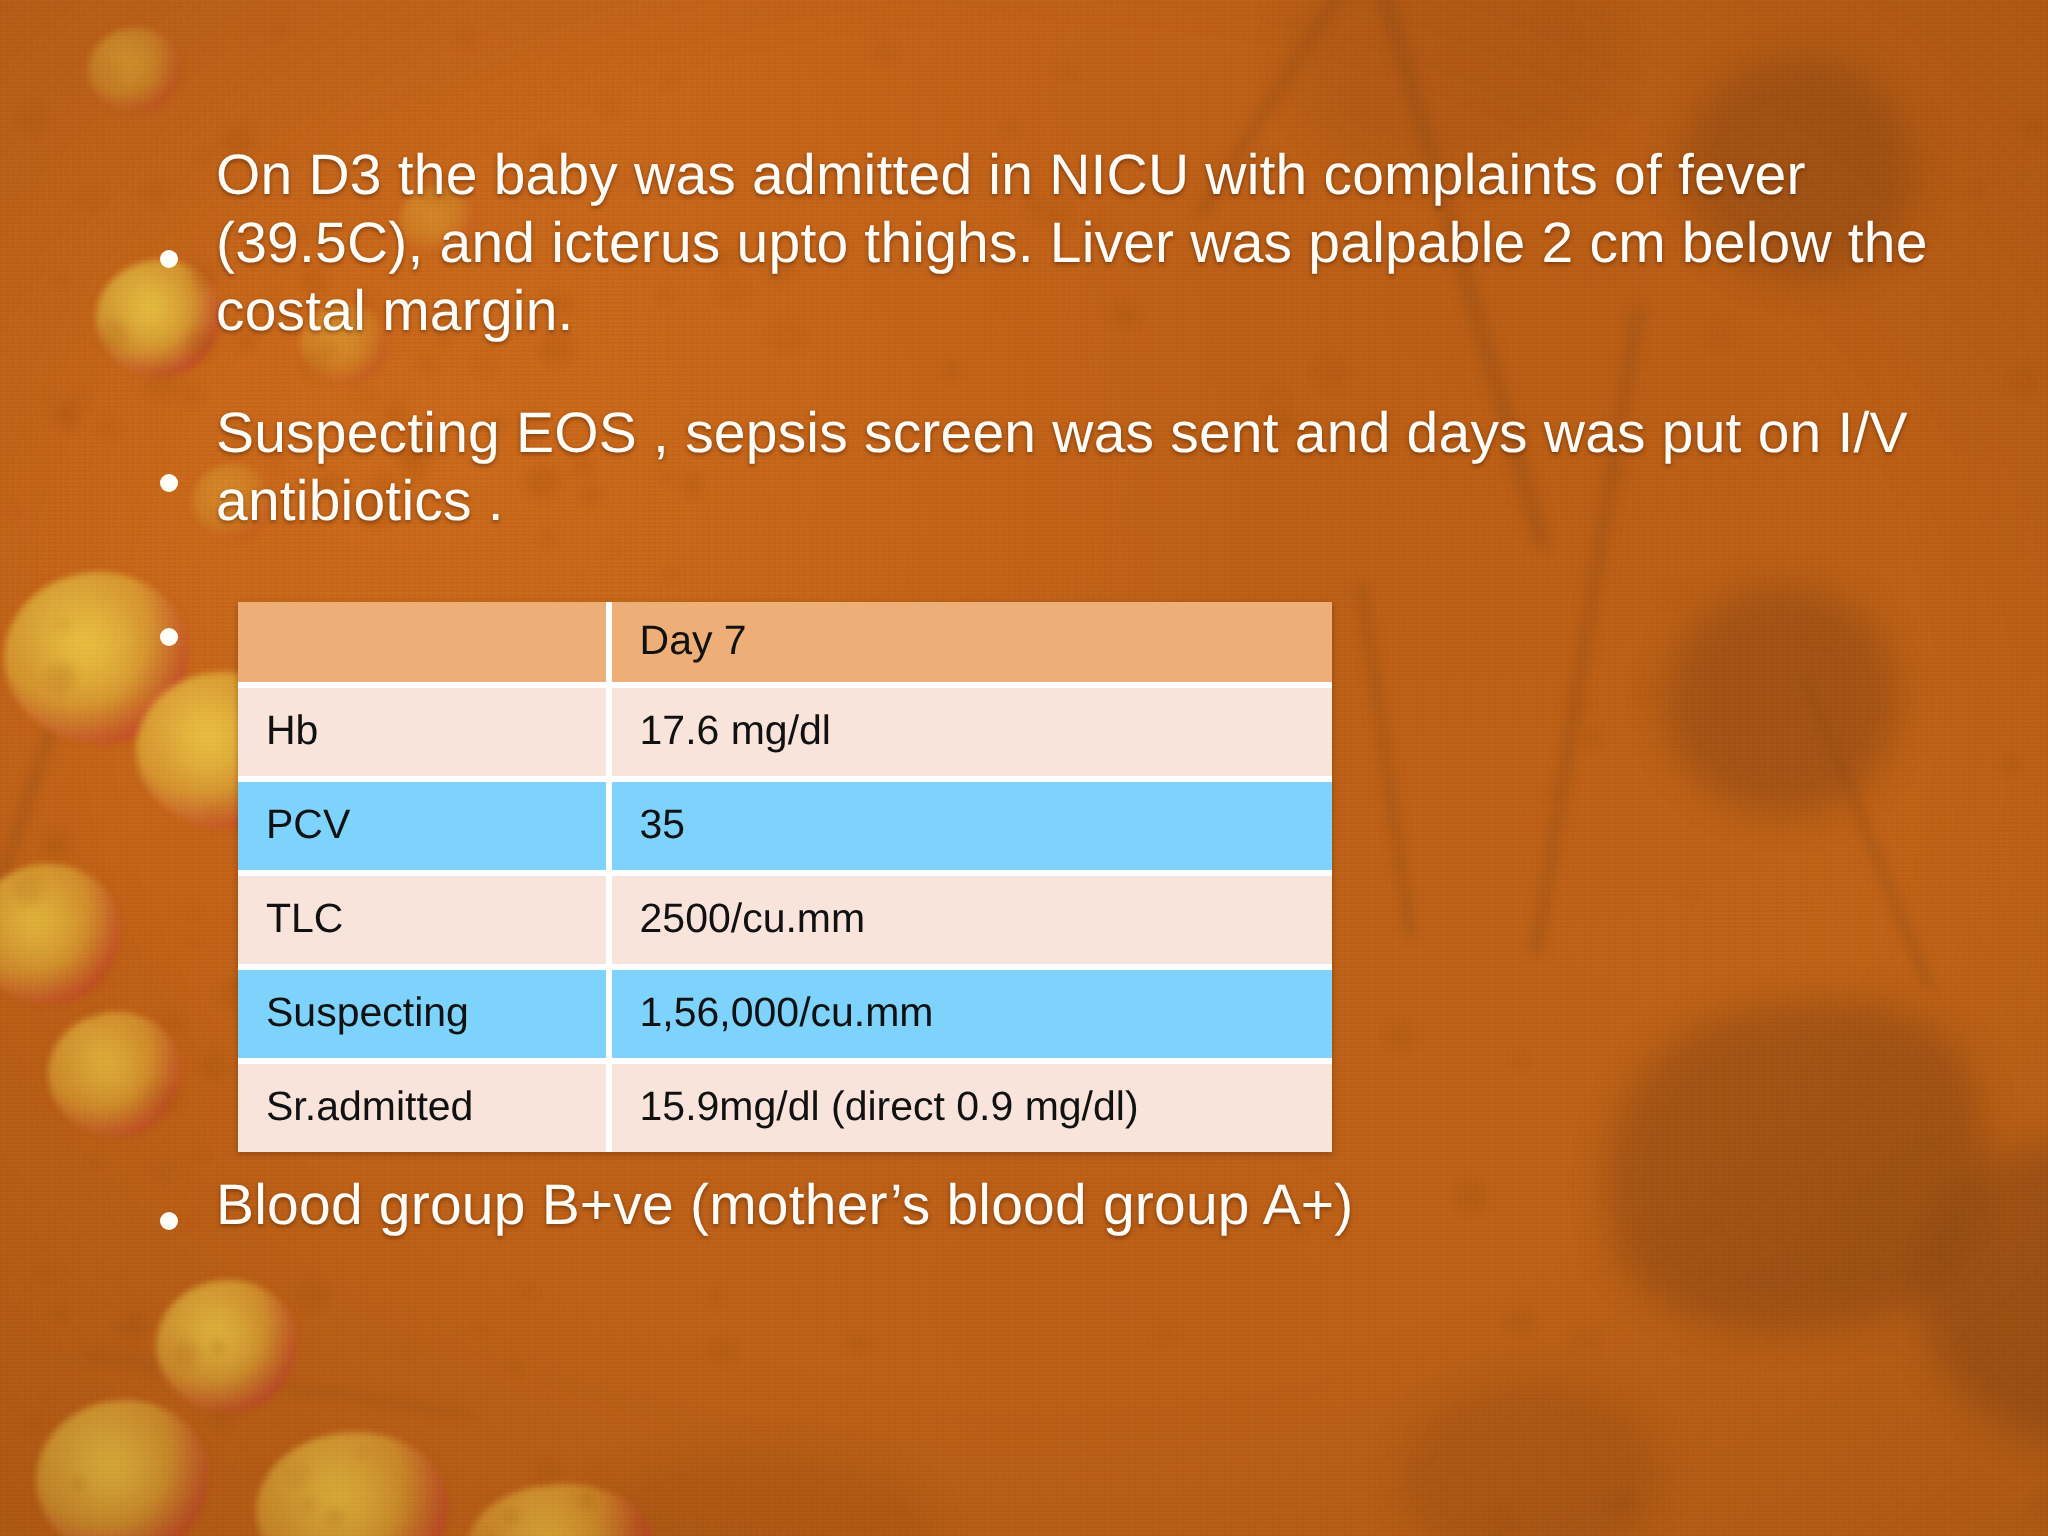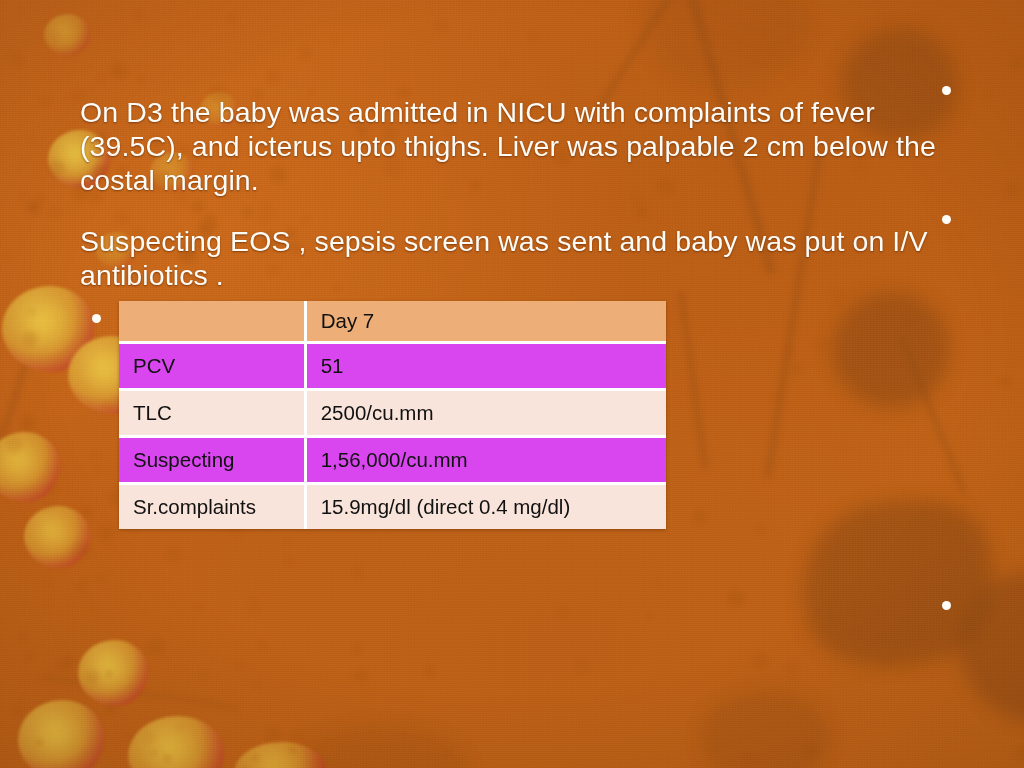--- a/index.html
+++ b/index.html
@@ -63,21 +63,21 @@
       repeating-linear-gradient(90deg, rgba(70,32,6,.22) 0px, rgba(70,32,6,.22) 1px, rgba(255,200,140,.12) 1px, rgba(255,200,140,.12) 3px);
     mix-blend-mode:overlay;
   }
   #bg-vignette{
     background:radial-gradient(ellipse 85% 85% at 50% 46%, rgba(0,0,0,0) 52%, rgba(70,30,4,.22) 100%);
   }
 
   
   #content{position:absolute;inset:0;}
 
-  .bullet-row{position:absolute;display:flex;align-items:flex-end;flex-direction:column;}
+  .bullet-row{position:absolute;display:flex;align-items:center;}
   .bdot{
     flex:0 0 auto;width:9px;height:9px;border-radius:50%;
     background:#FFFDF7;margin-right:19px;margin-top:15px;
   }
   .btext{
     color:#FEFCF6;
     font-size:28.5px;
     line-height:34px;
     letter-spacing:.1px;
     text-shadow:0 1px 2px rgba(70,28,4,.55);
@@ -105,21 +105,21 @@
     height:44px;
     vertical-align:middle;
     border-right:3px solid #FFFFFF;
     border-bottom:3px solid #FFFFFF;
   }
   #lab-table td.c2,#lab-table th.c2{border-right:none;width:359px;}
   #lab-table td.c1,#lab-table th.c1{width:174px;}
   #lab-table tr:last-child td{border-bottom:none;}
   #lab-table thead th{background:#EEAE77;height:40px;}
   #lab-table tbody tr.odd td{background:#F8E4DA;}
-  #lab-table tbody tr.even td{background:#d946ef;}
+  #lab-table tbody tr.even td{background:#7dd3fc;}
   .val-red{color:#B01030;}
 </style>
 </head>
 <body>
 
 <div id="slide">
 
   <div class="bg-layer" id="bg-base"></div>
   <div class="bg-layer" id="bg-veins">
     <div class="vein v1"></div>
@@ -397,53 +397,58 @@
 
   <div id="content">
 
     <div class="bullet-row" id="b1">
       <span class="bdot"></span>
       <span class="btext">On D3 the baby was admitted in NICU with complaints of fever (39.5C), and icterus upto thighs. Liver was palpable  2 cm below the costal margin.</span>
     </div>
 
     <div class="bullet-row" id="b2">
       <span class="bdot"></span>
-      <span class="btext">Suspecting EOS , sepsis screen was sent and baby was put on I/V antibiotics .</span>
+      <span class="btext">Suspecting EOS , sepsis screen was sent and days was put on I/V antibiotics .</span>
     </div>
 
     <div class="bullet-row" id="b3">
       <span class="bdot"></span>
     </div>
 
     <table id="lab-table">
       <thead>
         <tr>
           <th class="c1"></th>
           <th class="c2">Day 7</th>
         </tr>
       </thead>
       <tbody id="lab-table-body">
+          <tr class="odd">
+            <td class="c1">Hb</td>
+            <td class="c2">17.6 mg/dl</td>
+          </tr>
           <tr class="even">
             <td class="c1">PCV</td>
-            <td class="c2">51</td>
+            <td class="c2">35</td>
           </tr>
           <tr class="odd">
             <td class="c1">TLC</td>
             <td class="c2 val-red">2500/cu.mm</td>
           </tr>
           <tr class="even">
             <td class="c1">Suspecting</td>
             <td class="c2 val-red">1,56,000/cu.mm</td>
           </tr>
           <tr class="odd">
-            <td class="c1">Sr.complaints</td>
-            <td class="c2">15.9mg/dl (direct 0.4 mg/dl)</td>
+            <td class="c1">Sr.admitted</td>
+            <td class="c2">15.9mg/dl (direct 0.9 mg/dl)</td>
           </tr>
         </tbody>
     </table>
 
     <div class="bullet-row" id="b4">
       <span class="bdot"></span>
+      <span class="btext">Blood group B+ve (mother’s blood group A+)</span>
     </div>
 
 
   </div>
 </div>
 
 </body></html>

